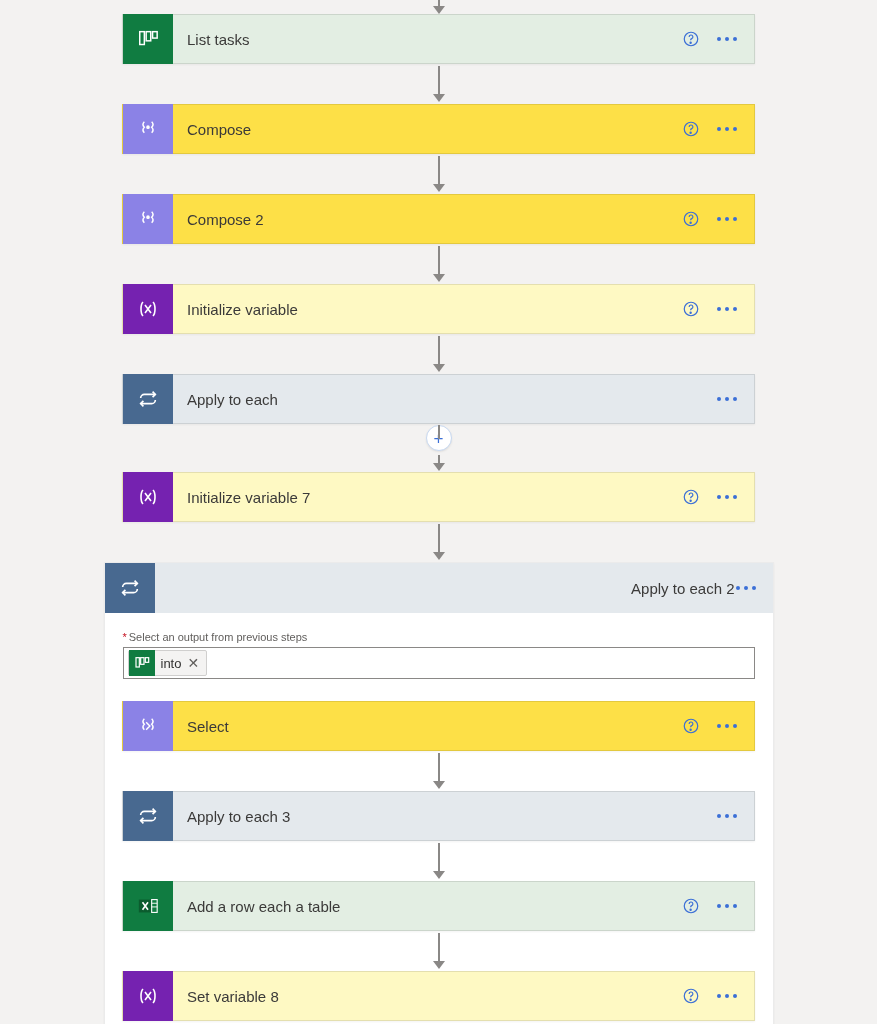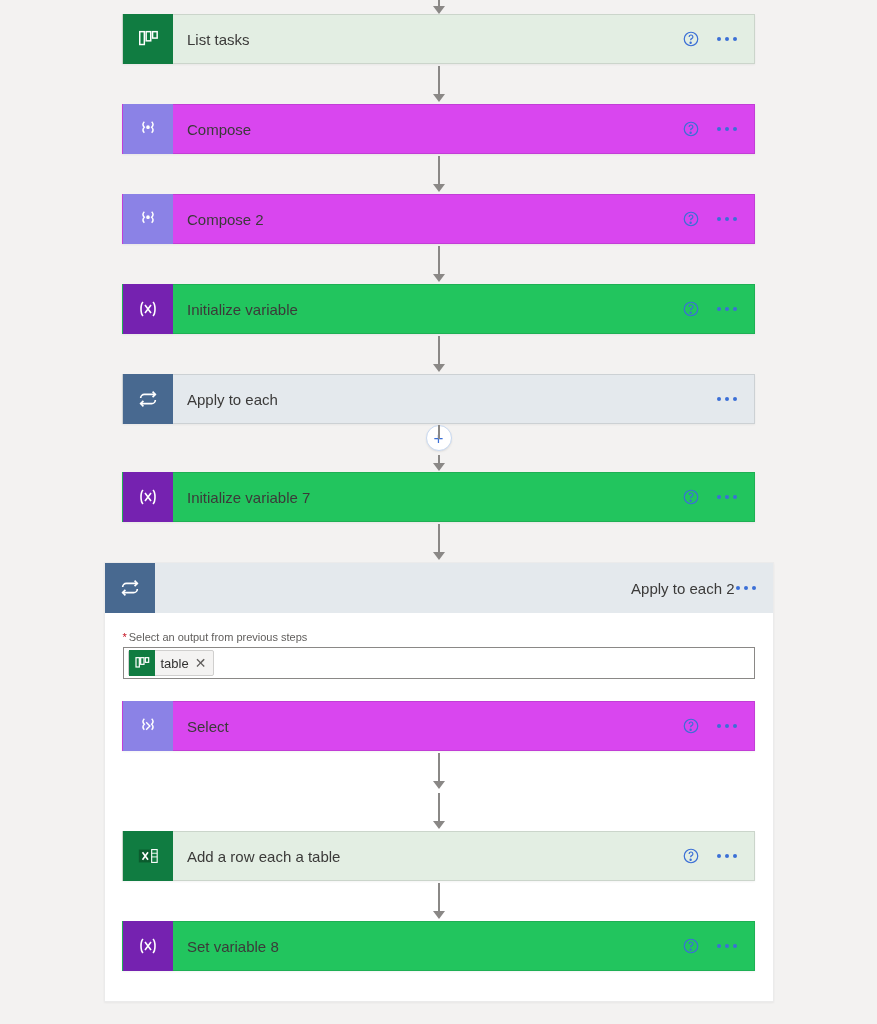--- a/index.html
+++ b/index.html
@@ -24,22 +24,22 @@
     width: 100%;
     height: 50px;
     display: flex;
     align-items: center;
     border: 1px solid rgba(0,0,0,0.1);
     background: #fff;
     margin: 0;
     box-shadow: 0 1px 2px rgba(0,0,0,0.05);
   }
   .step.green-bg { background: #e3eee3; }
-  .step.lavender-bg { background: #d946ef; }
-  .step.purple-bg { background: #22c55e; align-items: center; }
+  .step.lavender-bg { background: #fde047; }
+  .step.purple-bg { background: #fef9c3; align-items: center; }
   .step.gray-bg { background: #e4e9ed; align-items: center; }
   .icon-box {
     width: 50px;
     height: 50px;
     flex: 0 0 50px;
     display: flex;
     align-items: center;
     justify-content: center;
     color: #fff;
   }
@@ -387,21 +387,21 @@
     </div>
     <div class="field-input">
       <span class="token">
         <span class="token-icon">
           <svg width="16" height="16" viewBox="0 0 24 24" fill="none" stroke="#fff" stroke-width="1.8">
             <rect x="3" y="4" width="5" height="14"></rect>
               <rect x="10" y="4" width="5" height="10"></rect>
               <rect x="17" y="4" width="5" height="7"></rect>
           </svg>
         </span>
-        <span>table</span>
+        <span>into</span>
         <span class="token-x">✕</span>
       </span>
     </div>
 
     <div class="col" style="width:633px;">
 
       <div class="step lavender-bg">
         <div class="icon-box ic-select">
           <svg width="22" height="22" viewBox="0 0 24 24" fill="none" stroke="#fff" stroke-width="1.6">
             <path d="M8 4c-2 2-2 4 0 6-2 2-2 4 0 6"></path>
@@ -426,20 +426,40 @@
               </svg>
           </span>
         </div>
       </div>
 
       <div class="arrow-wrap">
           <div class="arrow-line"></div>
           <div class="arrow-head"></div>
         </div>
 
+      <div class="step gray-bg">
+        <div class="icon-box ic-loop">
+          <svg width="22" height="22" viewBox="0 0 24 24" fill="none" stroke="#fff" stroke-width="1.8">
+            <path d="M17 4l3 3-3 3"></path>
+              <path d="M20 7H8a4 4 0 0 0-4 4"></path>
+            <path d="M7 20l-3-3 3-3"></path>
+              <path d="M4 17h12a4 4 0 0 0 4-4"></path>
+          </svg>
+        </div>
+        <div class="step-label">Apply to each 3</div>
+        <div class="step-actions">
+          <span class="more-icon">
+            <svg width="22" height="6" viewBox="0 0 22 6">
+                <circle cx="3" cy="3" r="2" fill="#3b6fd6"></circle>
+                <circle cx="11" cy="3" r="2" fill="#3b6fd6"></circle>
+                <circle cx="19" cy="3" r="2" fill="#3b6fd6"></circle>
+              </svg>
+          </span>
+        </div>
+      </div>
 
       <div class="arrow-wrap">
           <div class="arrow-line"></div>
           <div class="arrow-head"></div>
         </div>
 
       <div class="step green-bg">
         <div class="icon-box ic-excel">
           <svg width="22" height="22" viewBox="0 0 24 24">
             <rect x="2" y="5" width="14" height="14" fill="#0b5c2e"></rect>

